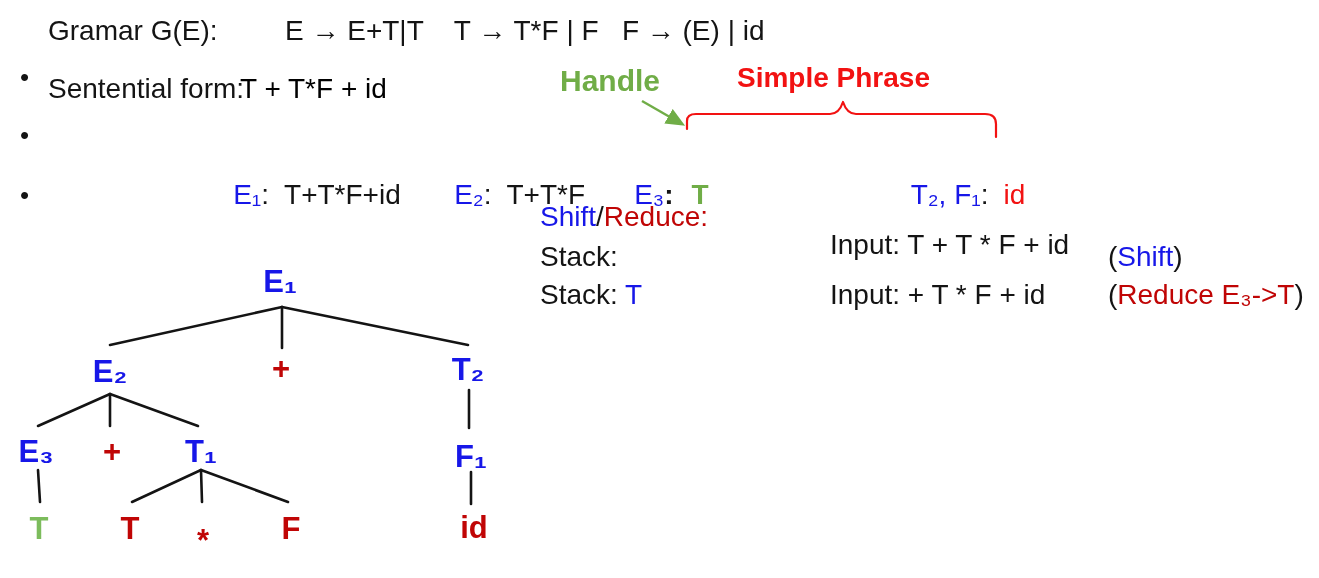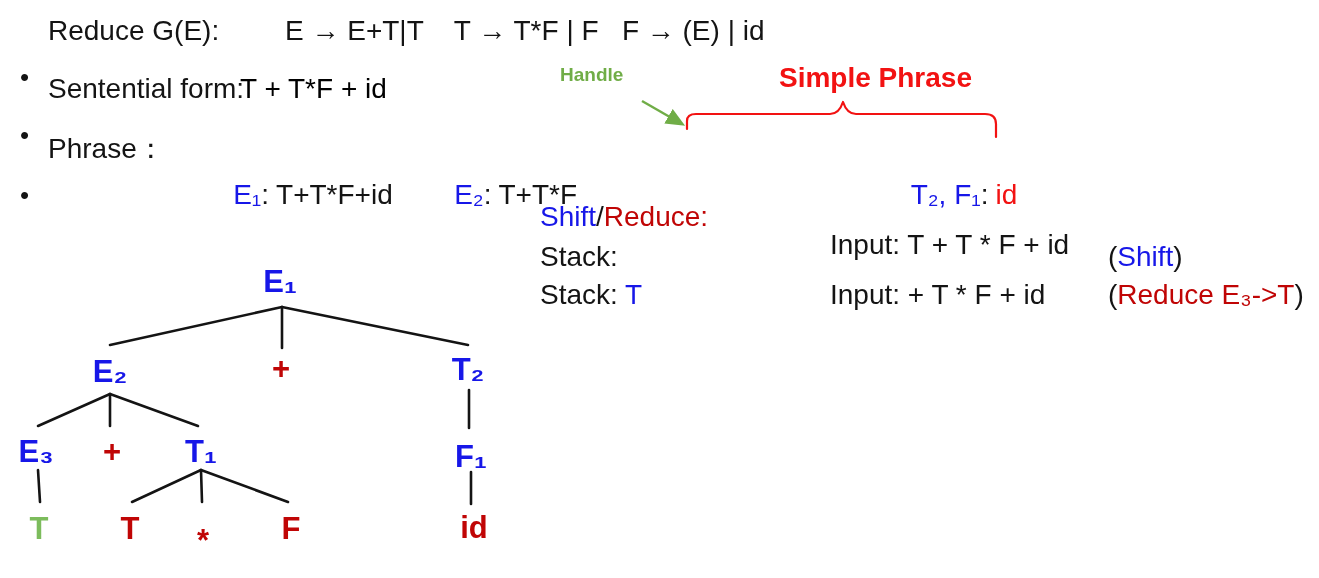--- a/index.html
+++ b/index.html
@@ -7,64 +7,66 @@
     width:1319px;height:578px;position:relative;background:#ffffff;
     font-family:"Liberation Sans",sans-serif;color:#141414;overflow:hidden;
   }
   .abs{position:absolute;top:0;}
   .brow{position:absolute;left:0;width:1319px;height:46px;line-height:46px;font-size:28px;white-space:pre;}
   .bullet{position:absolute;left:20px;font-size:26px;}
   .blk{color:#141414;}
   .blue{color:#1717e8;}
   .red-dark{color:#c00505;}
   .red-mid{color:#000000;}
-  .red-bright{color:#f21212;margin-left:42px;}
+  .red-bright{color:#f21212;}
   .green{color:#70ad47;}
   .bold{font-weight:bold;}
   .pitem{position:absolute;top:0;white-space:pre;}
-  .pval{margin-left:7px;}
+  .pval{margin-left:15px;}
   .pval-wide{margin-left:18px;}
-  .ann{position:absolute;font-weight:bold;font-size:19px;white-space:pre;}
+  .ann{position:absolute;font-weight:bold;font-size:30px;white-space:pre;}
   .sr{position:absolute;font-size:28px;line-height:34px;white-space:pre;}
   #overlay{position:absolute;left:0;top:0;width:1319px;height:578px;}
   .tn{font-family:"Liberation Sans",sans-serif;font-size:31px;font-weight:bold;text-anchor:middle;dominant-baseline:central;}
   .c-blue{fill:#1717e8;}
   .c-red{fill:#c00505;}
   .c-green{fill:#7cbc5c;}
   .edge{stroke:#141414;stroke-width:2.6;stroke-linecap:round;}
   .brace{stroke:#f21212;stroke-width:2.2;fill:none;stroke-linejoin:round;stroke-linecap:round;}
   .hline{stroke:#70ad47;stroke-width:2.4;}
 </style>
 </head>
 <body>
 
 <div class="brow" style="top:8px">
   <span class="bullet">•</span>
-  <span class="abs blk" style="left:48px">Reduce G(E):</span>
+  <span class="abs blk" style="left:48px">Gramar G(E):</span>
   <span class="abs blk" style="left:285px">E → E+T|T    T → T*F | F   F → (E) | id</span>
 </div>
 
 <div class="brow" style="top:66px">
   <span class="bullet">•</span>
   <span class="abs blk" style="left:48px">Sentential form:</span>
   <span class="abs red-mid" style="left:240px">T + T*F + id</span>
 </div>
 
 <div class="brow" style="top:126px">
   <span class="bullet">•</span>
-  <span class="abs blk" style="left:48px">Phrase：</span>
 
   <span class="pitem" style="left:202px">
     <span class="blue">E₁</span><span class="blk">:</span><span class="blk pval">T+T*F+id</span>
   </span>
 
   <span class="pitem" style="left:423px">
     <span class="blue">E₂</span><span class="blk">:</span><span class="blk pval">T+T*F</span>
   </span>
 
+  <span class="pitem" style="left:603px">
+    <span class="blue">E₃</span><span class="blk bold">:</span><span class="green bold pval-wide">T</span>
+  </span>
 
 
   <span class="pitem" style="left:880px">
     <span class="blue">T₂, F₁</span><span class="blk">:</span><span class="red-bright pval">id</span>
   </span>
 </div>
 
 <div class="ann green" style="left:560px;top:64px">Handle</div>
 <div class="ann red-bright" style="left:737px;top:62px;font-size:28px">Simple Phrase</div>
 

